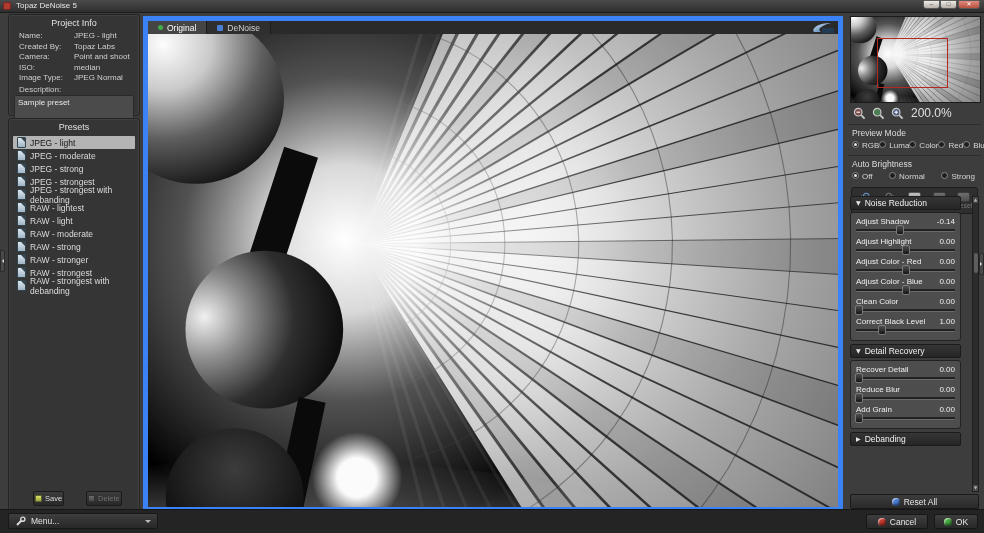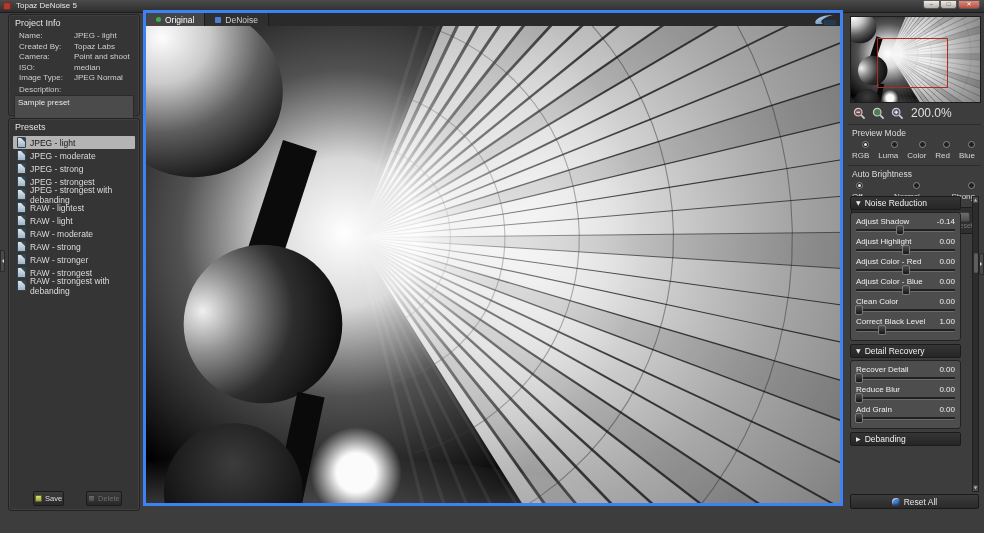--- a/index.html
+++ b/index.html
@@ -10,21 +10,21 @@
     background:linear-gradient(#4b4b4b,#2e2e2e);border-bottom:1px solid #1c1c1c;}
   .appicon{position:absolute;left:3px;top:2px;width:8px;height:8px;background:#b03a30;border-radius:2px;border:1px solid #7c241d;box-sizing:border-box;}
   .apptitle{position:absolute;left:16px;top:1px;font-size:8px;color:#e6e6e6;}
   .winbtn{position:absolute;top:0;height:9px;width:17px;border-radius:0 0 3px 3px;border:1px solid #5a5a5a;box-sizing:border-box;
     font-size:6px;line-height:7px;text-align:center;color:#333;}
   .winbtn.min{right:44px;background:linear-gradient(#efece6,#b5b0a8);}
   .winbtn.max{right:27px;background:linear-gradient(#efece6,#b5b0a8);}
   .winbtn.close{right:4px;width:22px;background:linear-gradient(#e0897c,#b8503f);color:#fff;}
   
   .groupbox{position:absolute;background:#353535;border:1px solid #232323;border-radius:3px;box-shadow:inset 0 0 0 1px #404040;}
-  .gb-title{font-size:9px;color:#e2e2e2;padding:3px 6px 2px 6px;}
+  .gb-title{font-size:9px;color:#e2e2e2;padding:3px 6px 2px 6px;text-align:center;}
   
   .proj{left:8px;top:14px;width:130px;height:100px;}
   .info-rows{padding:1px 0 0 10px;}
   .info-row{display:flex;font-size:8px;line-height:10.5px;color:#cfcfcf;}
   .info-row .lab{width:55px;flex:none;}
   .info-row .val{flex:1;}
   .desc-lab{font-size:8px;color:#cfcfcf;padding:1px 0 1px 10px;}
   .descbox{margin:0 5px;height:26px;background:#4b4b4b;border:1px solid #2a2a2a;border-radius:2px;
     font-size:8px;color:#e8e8e8;padding:2px 3px;overflow:hidden;}
   .presetsbox{left:8px;top:118px;width:130px;height:391px;}
@@ -33,40 +33,40 @@
   .preset .picon{flex:none;width:7px;height:9px;background:linear-gradient(#dfe8f0,#9fb4c6);border:1px solid #33454f;border-radius:1px;position:relative;}
   .preset .picon:after{content:"";position:absolute;right:0;top:0;border:2px solid #33454f;border-left-color:transparent;border-bottom-color:transparent;}
   .preset.sel{background:#b4b4b4;color:#151515;}
   .preset-btnrow{position:absolute;left:4px;right:4px;bottom:4px;display:flex;gap:2px;}
   .pbtn{flex:1;height:13px;background:linear-gradient(#3c3c3c,#292929);border:1px solid #1a1a1a;border-radius:2px;
     display:flex;align-items:center;justify-content:center;gap:3px;font-size:7.5px;color:#ddd;padding:0 1px;margin-left:20px;}
   .pbtn .bicon{width:7px;height:7px;border-radius:1px;background:linear-gradient(#d9e06a,#9aa33c);border:1px solid #5f662a;box-sizing:border-box;}
   .pbtn.disabled{color:#6f6f6f;text-align:center;}
   .pbtn.disabled .bicon{background:linear-gradient(#6a6a6a,#4a4a4a);border-color:#333;}
   
-  .viewer{position:absolute;left:143px;top:10px;width:700px;height:496px;background:#b91c1c;border:3px solid #3b82f6;box-sizing:border-box;}
+  .viewer{position:absolute;left:143px;top:16px;width:700px;height:496px;background:#b91c1c;border:5px solid #3b82f6;box-sizing:border-box;}
   .tabbar{position:relative;height:13px;background:#2a2a2a;border-bottom:1px solid #151515;display:flex;align-items:stretch;}
   .tab{display:flex;align-items:center;gap:4px;padding:0 10px;font-size:8.5px;color:#cfcfcf;background:#2f2f2f;border-right:1px solid #1b1b1b;}
   .tab.active{background:#454545;color:#fff;}
   .tabdot{width:5px;height:5px;border-radius:50%;}
   .tabsq{width:6px;height:6px;border-radius:1px;}
   .logo{position:absolute;right:3px;top:0;height:13px;display:flex;align-items:center;}
   .imgarea{position:absolute;left:0;top:13px;right:0;bottom:0;background:#000;overflow:hidden;}
   .imgarea svg{display:block;width:100%;height:100%;}
   
   .rightcol{position:absolute;left:848px;top:14px;width:133px;height:495px;}
   .navthumb{position:relative;width:129px;height:85px;margin:2px auto 0 2px;border:1px solid #1b1b1b;overflow:hidden;background:#000;}
   .navthumb svg{display:block;width:100%;height:100%;}
   .navrect{position:absolute;border:1px solid #b22a22;}
   .zoomrow{display:flex;align-items:center;gap:5px;padding:3px 2px 2px 4px;}
   .magbtn{width:14px;height:14px;display:flex;align-items:center;justify-content:center;}
   .zoomlevel{font-size:12px;color:#e0e0e0;margin-left:2px;}
   .subhead{font-size:8.5px;color:#dedede;padding:3px 0 1px 4px;border-top:1px solid #2c2c2c;margin-top:2px;}
   .radiorow{display:flex;justify-content:space-between;padding:2px 6px 3px 4px;}
-  .radio{display:flex;align-items:flex-end;gap:3px;font-size:8px;color:#d6d6d6;flex-direction:column;}
+  .radio{display:flex;align-items:flex-start;gap:3px;font-size:8px;color:#d6d6d6;}
   .rdot{width:7px;height:7px;border-radius:50%;background:#1f1f1f;border:1px solid #8a8a8a;box-sizing:border-box;position:relative;}
   .radio.sel .rdot:after{content:"";position:absolute;left:1px;top:1px;width:3px;height:3px;border-radius:50%;background:#e8e8e8;}
   .histbar{margin:3px 3px 0 3px;background:#2f2f2f;border:1px solid #1d1d1d;border-radius:3px;display:flex;padding:2px 1px;}
   .histbtn{flex:1;display:flex;flex-direction:column;align-items:center;gap:0px;}
   .histicon{height:13px;font-size:11px;line-height:13px;font-family:"DejaVu Sans",sans-serif;}
   .snapicon{width:13px;height:10px;margin-top:2px;background:linear-gradient(#c2c2c2,#8d8d8d);border:1px solid #565656;border-radius:2px;box-sizing:border-box;}
   .histbtn.disabled .snapicon{background:linear-gradient(#6e6e6e,#4d4d4d);border-color:#3a3a3a;}
   .histlabel{font-size:7px;color:#e0e0e0;line-height:8px;}
   .histbtn.disabled .histlabel{color:#767676;}
   
@@ -655,20 +655,38 @@
         <span class="scr-arrow" style="bottom:0">▼</span>
       </div>
     </div>
 
     <div class="resetall">
       <span class="sphere" style="background:#4a7fd4;"></span>
       <span>Reset All</span>
     </div>
   </div>
 
+  <div class="bottombar">
+    <div class="menubtn">
+      <svg width="11" height="11" viewBox="0 0 11 11">
+        <line x1="2" y1="9" x2="6.5" y2="4.5" stroke="#d8d8d8" stroke-width="2"></line>
+        <circle cx="7.8" cy="3.2" r="2.1" fill="none" stroke="#d8d8d8" stroke-width="1.4"></circle>
+      </svg>
+      <span>Menu...</span>
+      <span class="menucaret"></span>
+    </div>
+    <div class="footbtn cancelbtn">
+      <span class="sphere" style="background:#c2392f;"></span>
+      <span>Cancel</span>
+    </div>
+    <div class="footbtn okbtn">
+      <span class="sphere" style="background:#44a93f;"></span>
+      <span>OK</span>
+    </div>
+  </div>
 
   <div class="collapse left">
       <i></i>
     </div>
   <div class="collapse right">
       <i></i>
     </div>
 </div>
 
 </body></html>

